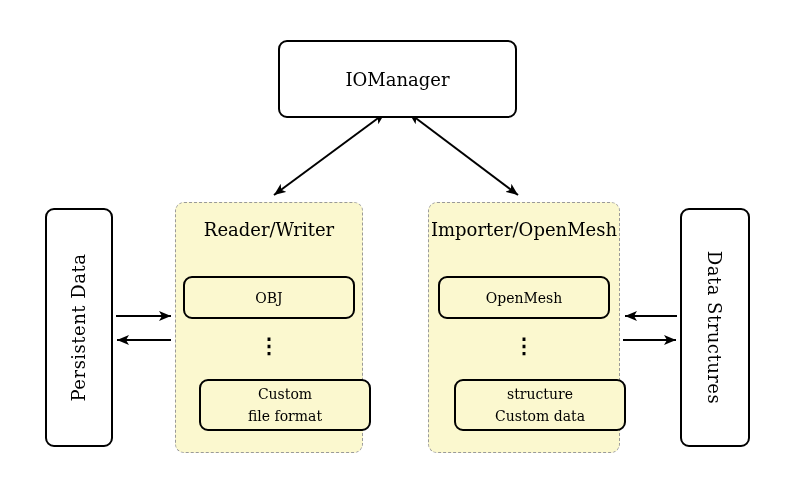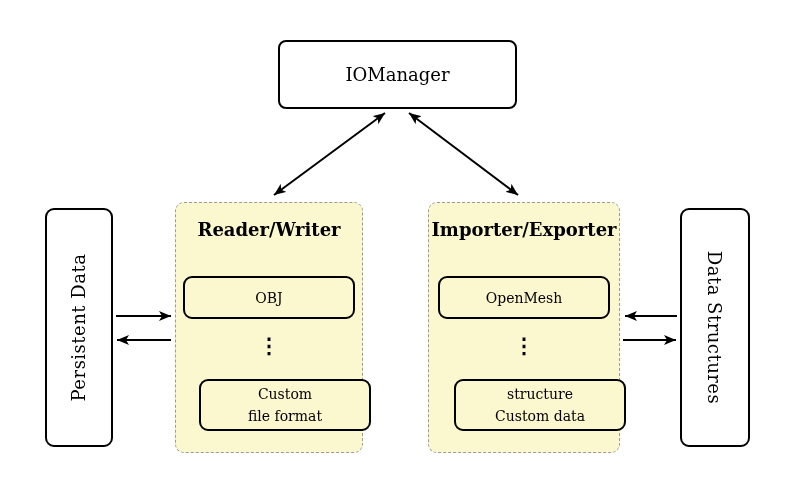--- a/index.html
+++ b/index.html
@@ -11,36 +11,36 @@
   .arrows { position:absolute; left:0; top:0; width:800px; height:489px; pointer-events:none; }
   .arrows line { stroke:var(--arrow,#000); stroke-width:2; }
   .arrowhead { fill:var(--arrow,#000); }
 
   .node {
     position:absolute; background:var(--node-fill,#fff);
     border:2px solid var(--node-border,#000); border-radius:9px;
     display:flex; align-items:center; justify-content:center;
     font-size:18px; box-sizing:border-box;
   }
-  .node-io { left:278px; top:40px; width:239px; height:69px;border-radius:8px; }
+  .node-io { left:278px; top:40px; width:239px; height:78px; }
   .node-pd { left:45px; top:208px; width:68px; height:239px; }
   .node-ds { left:680px; top:208px; width:70px; height:239px; }
   .vtext-ccw { transform:rotate(-90deg); white-space:nowrap; letter-spacing:0.5px; }
   .vtext-cw  { transform:rotate(90deg);  white-space:nowrap; letter-spacing:0.5px; }
 
   .group {
     position:absolute; background:var(--group-fill,#FBF8CF);
     border:1.5px dashed var(--group-border,#9a9a9a); border-radius:9px;
     box-sizing:border-box;
   }
   .group-rw { left:175px; top:202px; width:188px; height:251px; }
   .group-ie { left:428px; top:202px; width:192px; height:251px; }
   .group-title {
     position:absolute; top:16px; left:0; right:0;
-    text-align:center; font-size:18px; white-space:nowrap;font-weight:bold;
+    text-align:center; font-size:18px; white-space:nowrap;
   }
   .inner {
     position:absolute; background:var(--group-fill,#FBF8CF);
     border:2px solid var(--node-border,#000); border-radius:9px;
     display:flex; flex-direction:column; align-items:center; justify-content:center;
     font-size:14px; line-height:22px; text-align:center; box-sizing:border-box;
     width:172px;
   }
   .group-rw .inner { left:7px; }
   .group-ie .inner { left:9px;align-items:center; }
@@ -91,21 +91,21 @@
       <span>OBJ</span>
     </div>
     <div class="dots">⋮</div>
     <div class="inner inner-bottom">
       <span>Custom</span>
       <span>file format</span>
     </div>
   </div>
 
   <div class="group group-ie">
-    <div class="group-title">Importer/Exporter</div>
+    <div class="group-title">Importer/OpenMesh</div>
     <div class="inner inner-top">
       <span>OpenMesh</span>
     </div>
     <div class="dots">⋮</div>
     <div class="inner inner-bottom">
       <span>structure</span>
       <span>Custom data</span>
     </div>
   </div>
 

